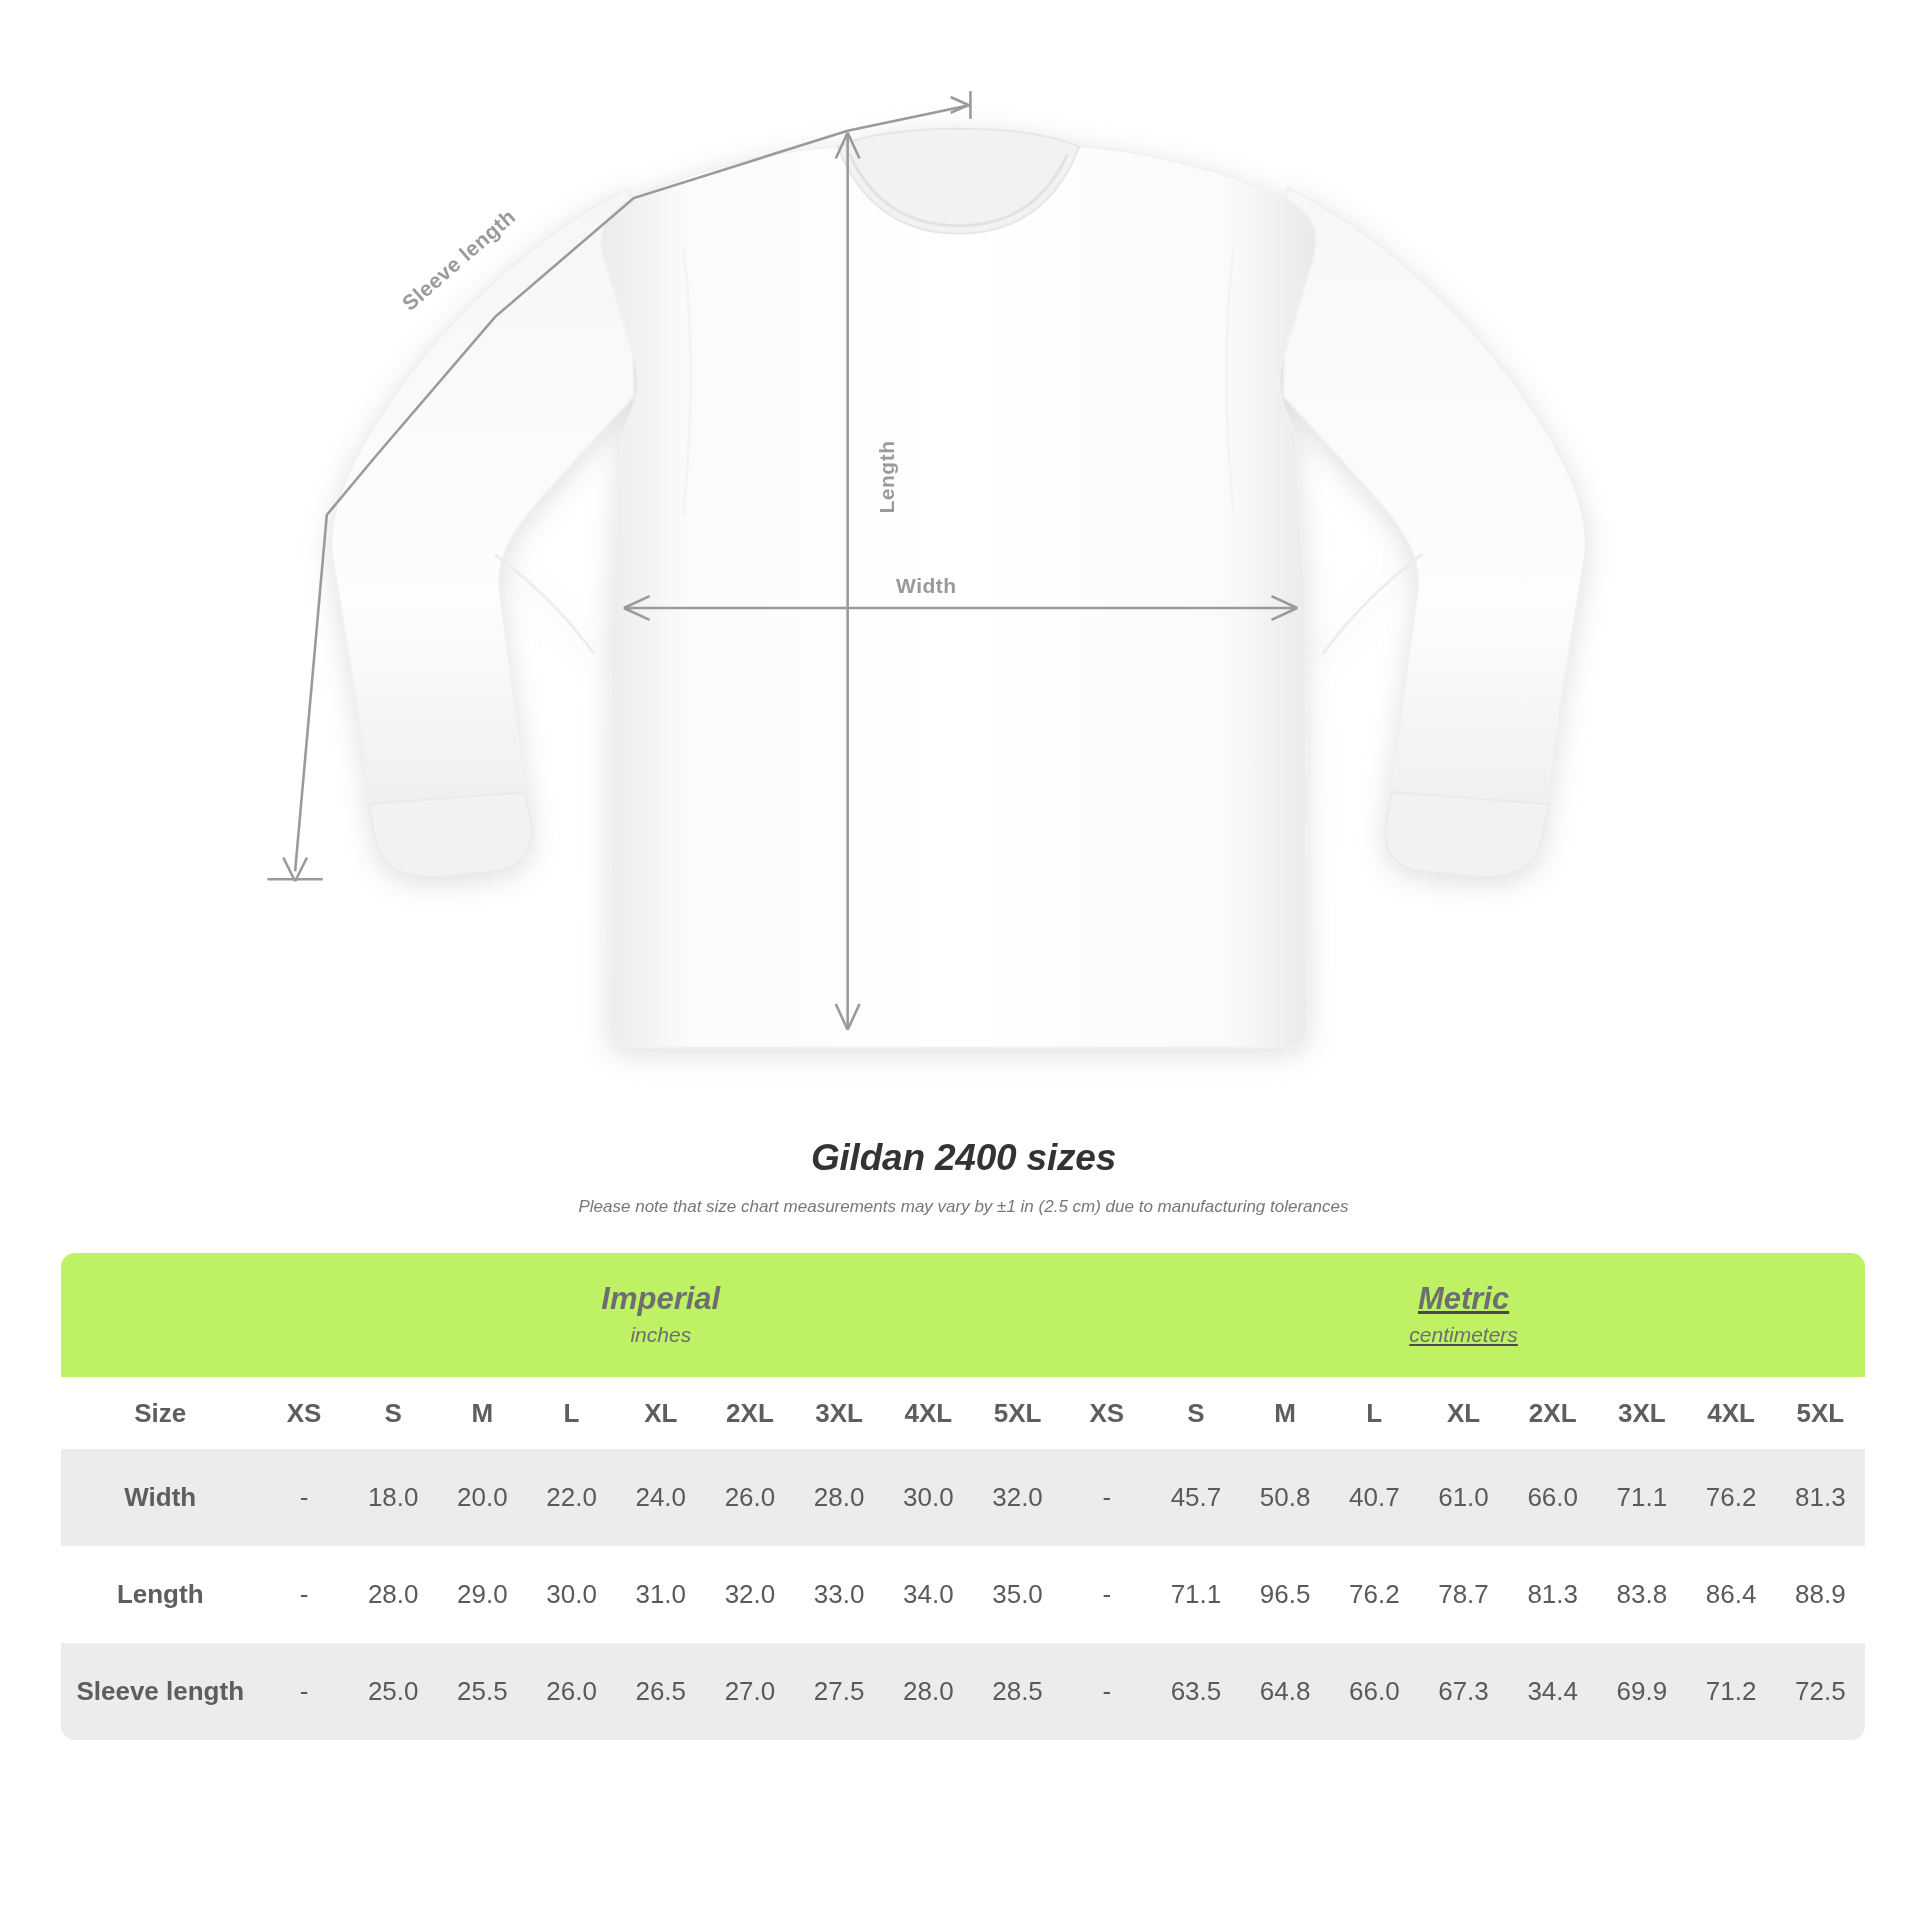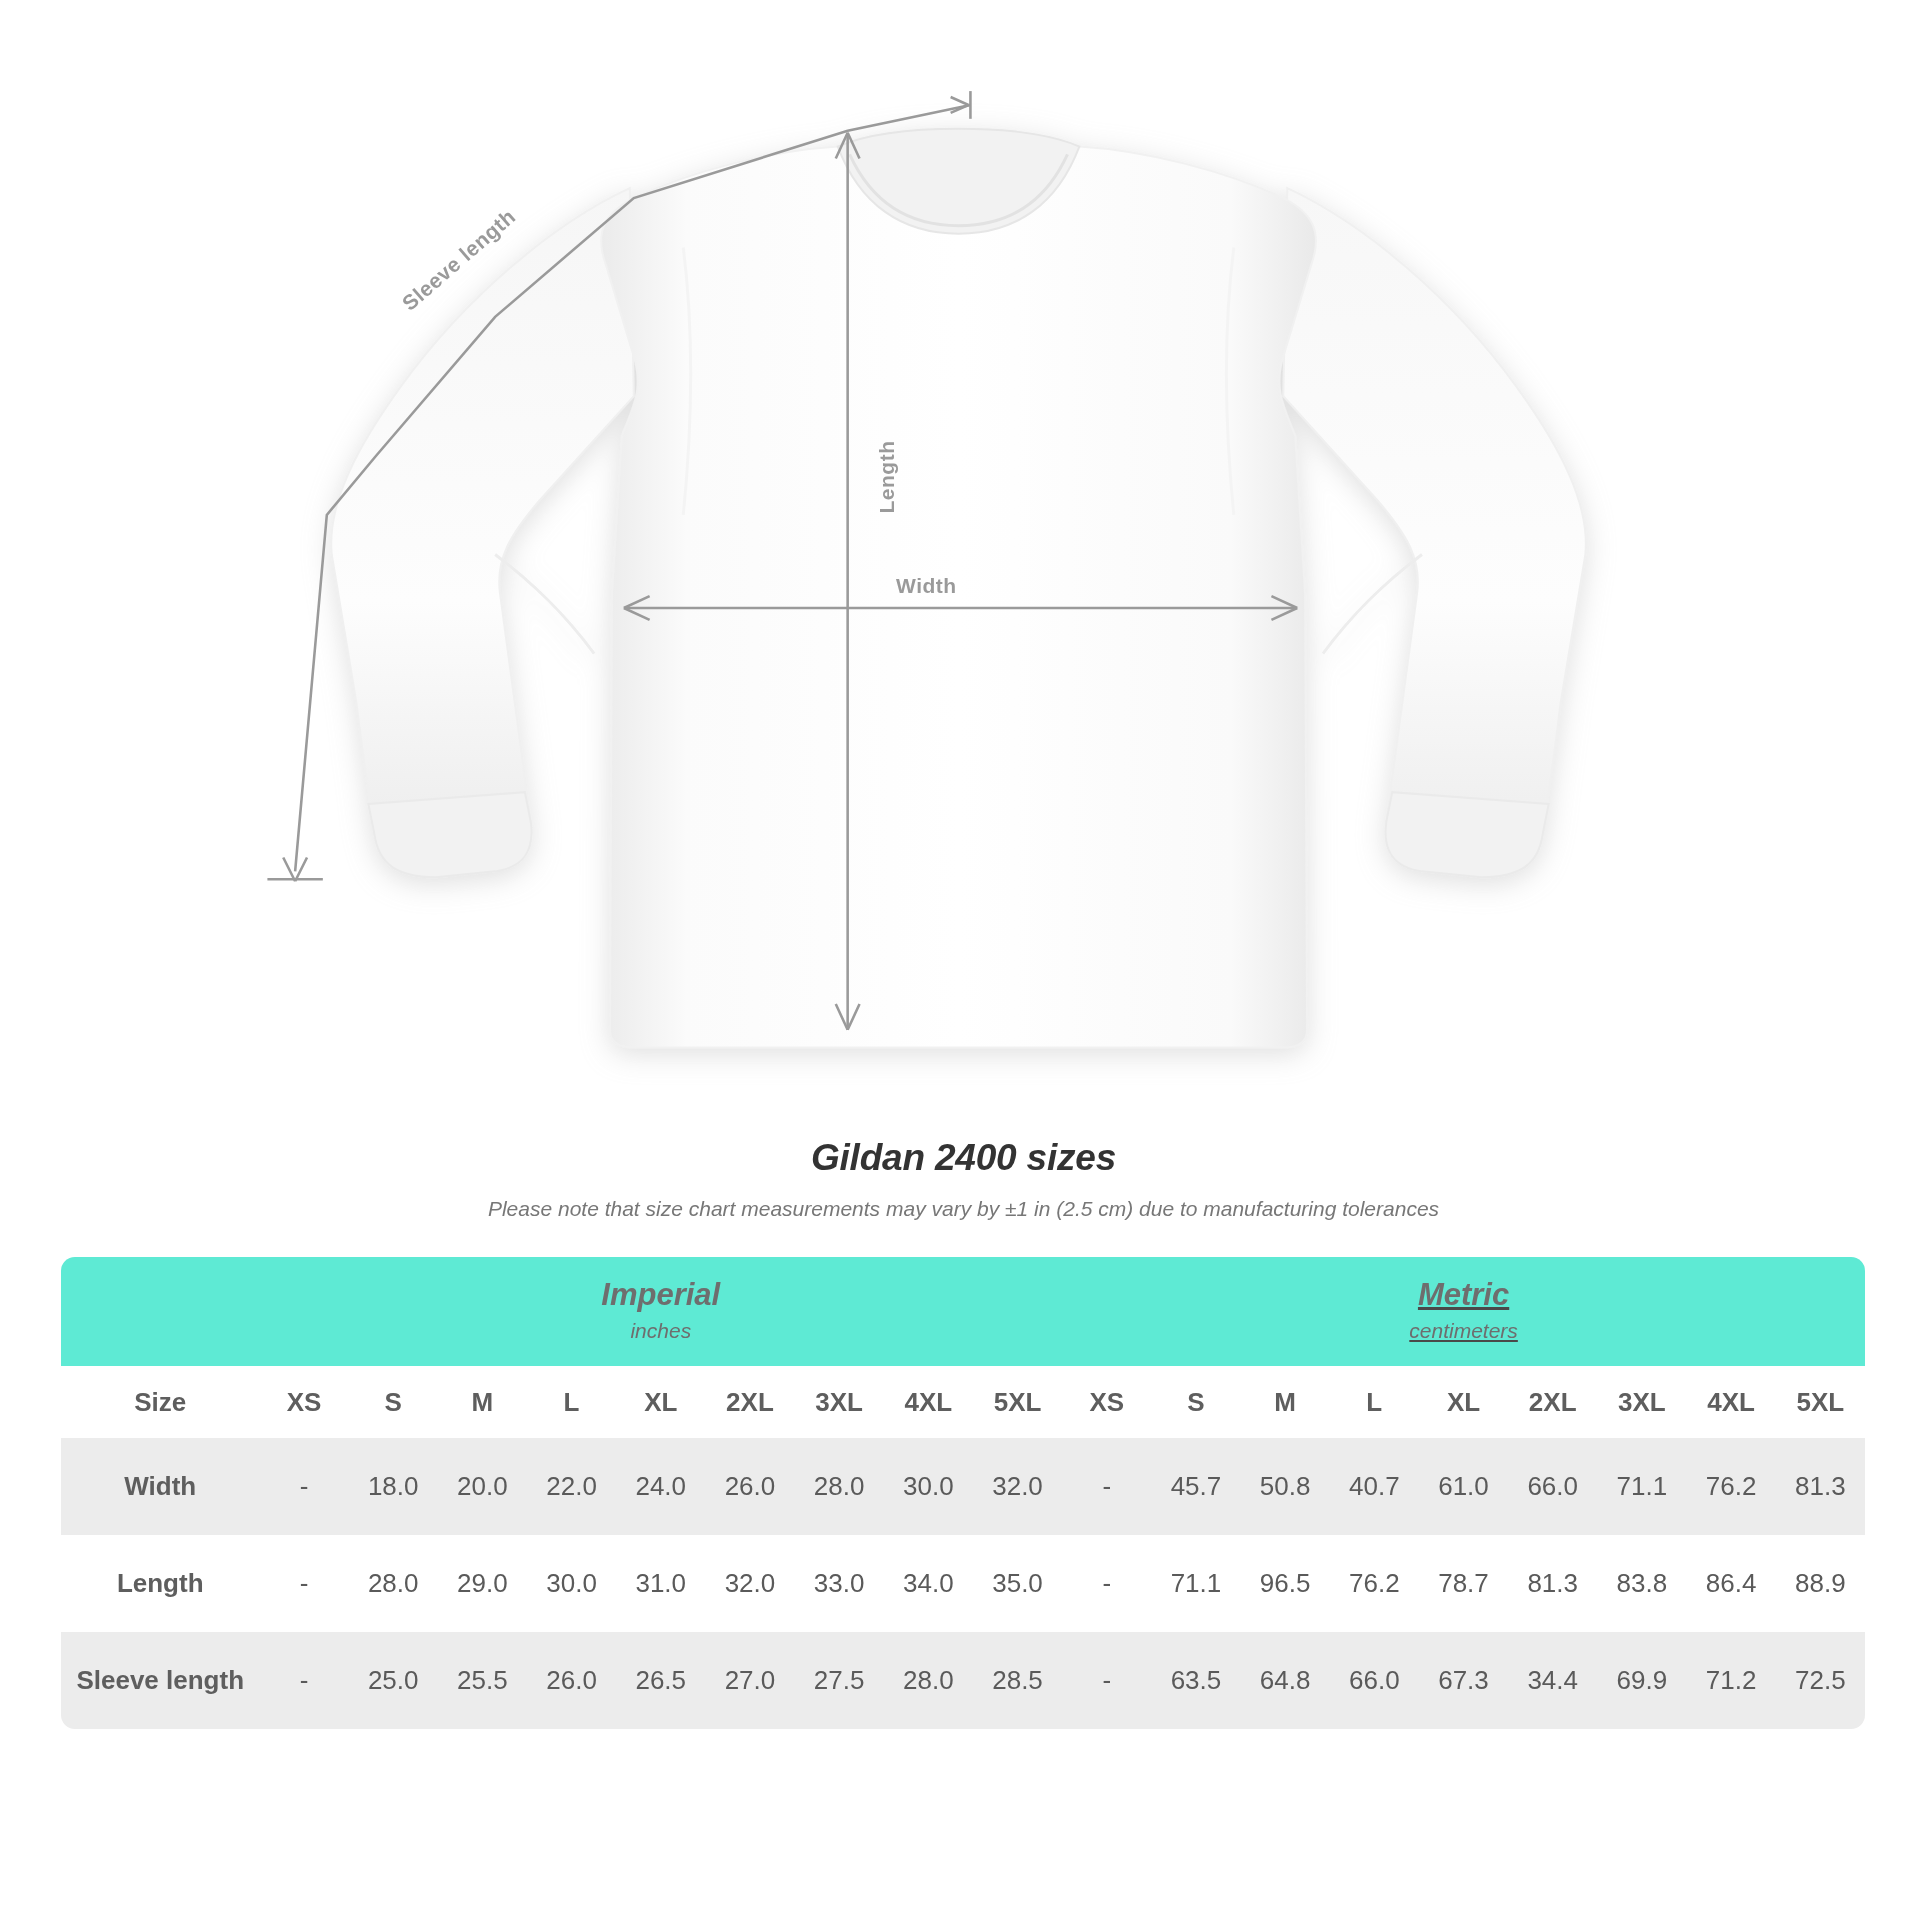--- a/index.html
+++ b/index.html
@@ -63,21 +63,21 @@
   }
   .chart-title {
     font-size: 37px;
     font-weight: bold;
     color: #333333;
     margin: 0;
     letter-spacing: -0.2px;
     font-style: italic;
   }
   .chart-note {
-    font-size: 21px;
+    font-size: 17px;
     font-style: italic;
     color: #777777;
     margin: 18px 0 0 0;
   }
 
   
   .table-wrap {
     margin: 36px 61px 0 61px;
   }
   table.size-table {
@@ -87,22 +87,22 @@
     table-layout: fixed;
     font-size: 25px;
   }
   table.size-table td, table.size-table th {
     padding: 0;
     text-align: center;
     vertical-align: middle;
   }
 
   .unit-row td {
-    background: #5eead4;
-    height: 109px;
+    background: #bef264;
+    height: 124px;
   }
   .unit-row td.first {
     border-top-left-radius: 14px;
   }
   .unit-row td.last {
     border-top-right-radius: 14px;
     text-decoration: underline;
   }
   .unit-name {
     font-size: 31px;

